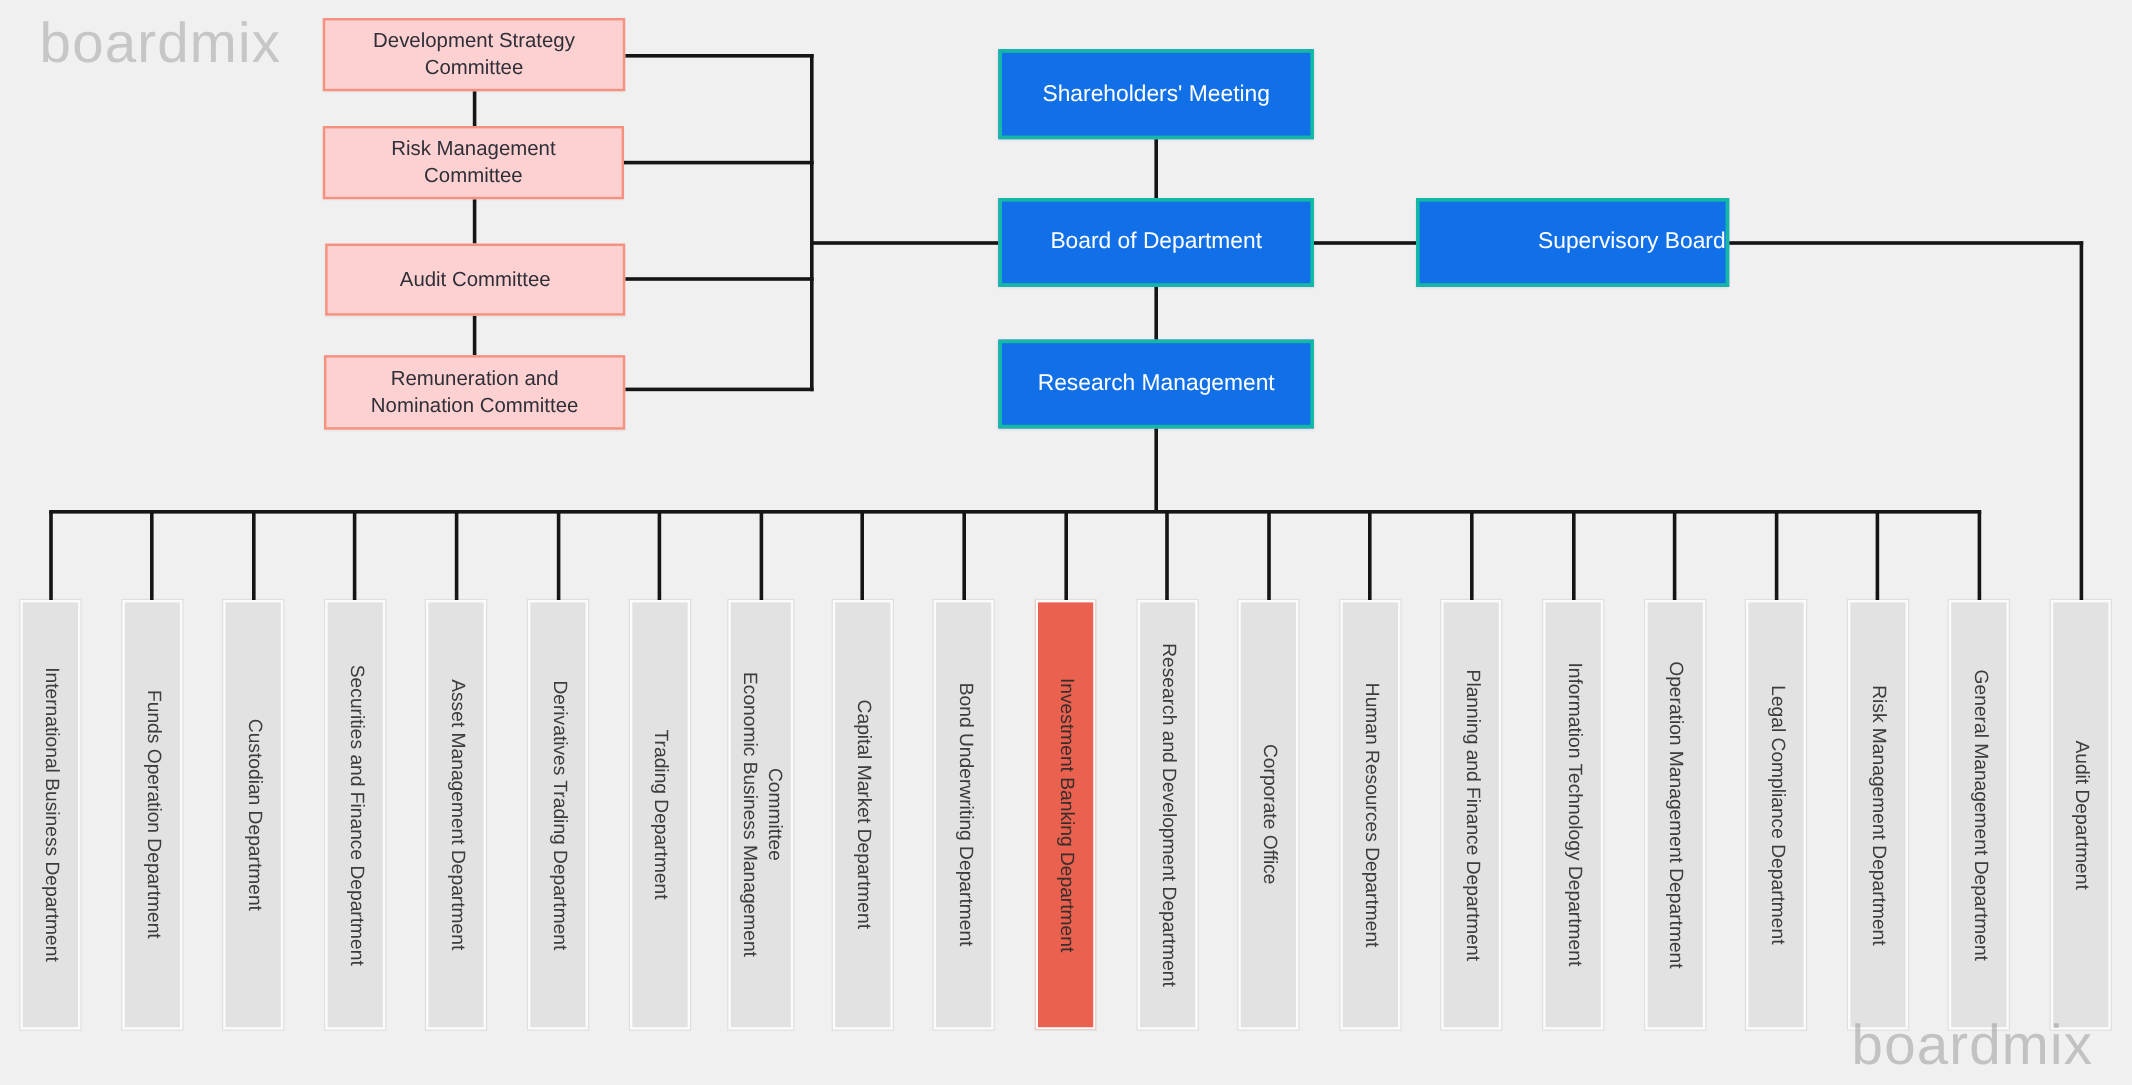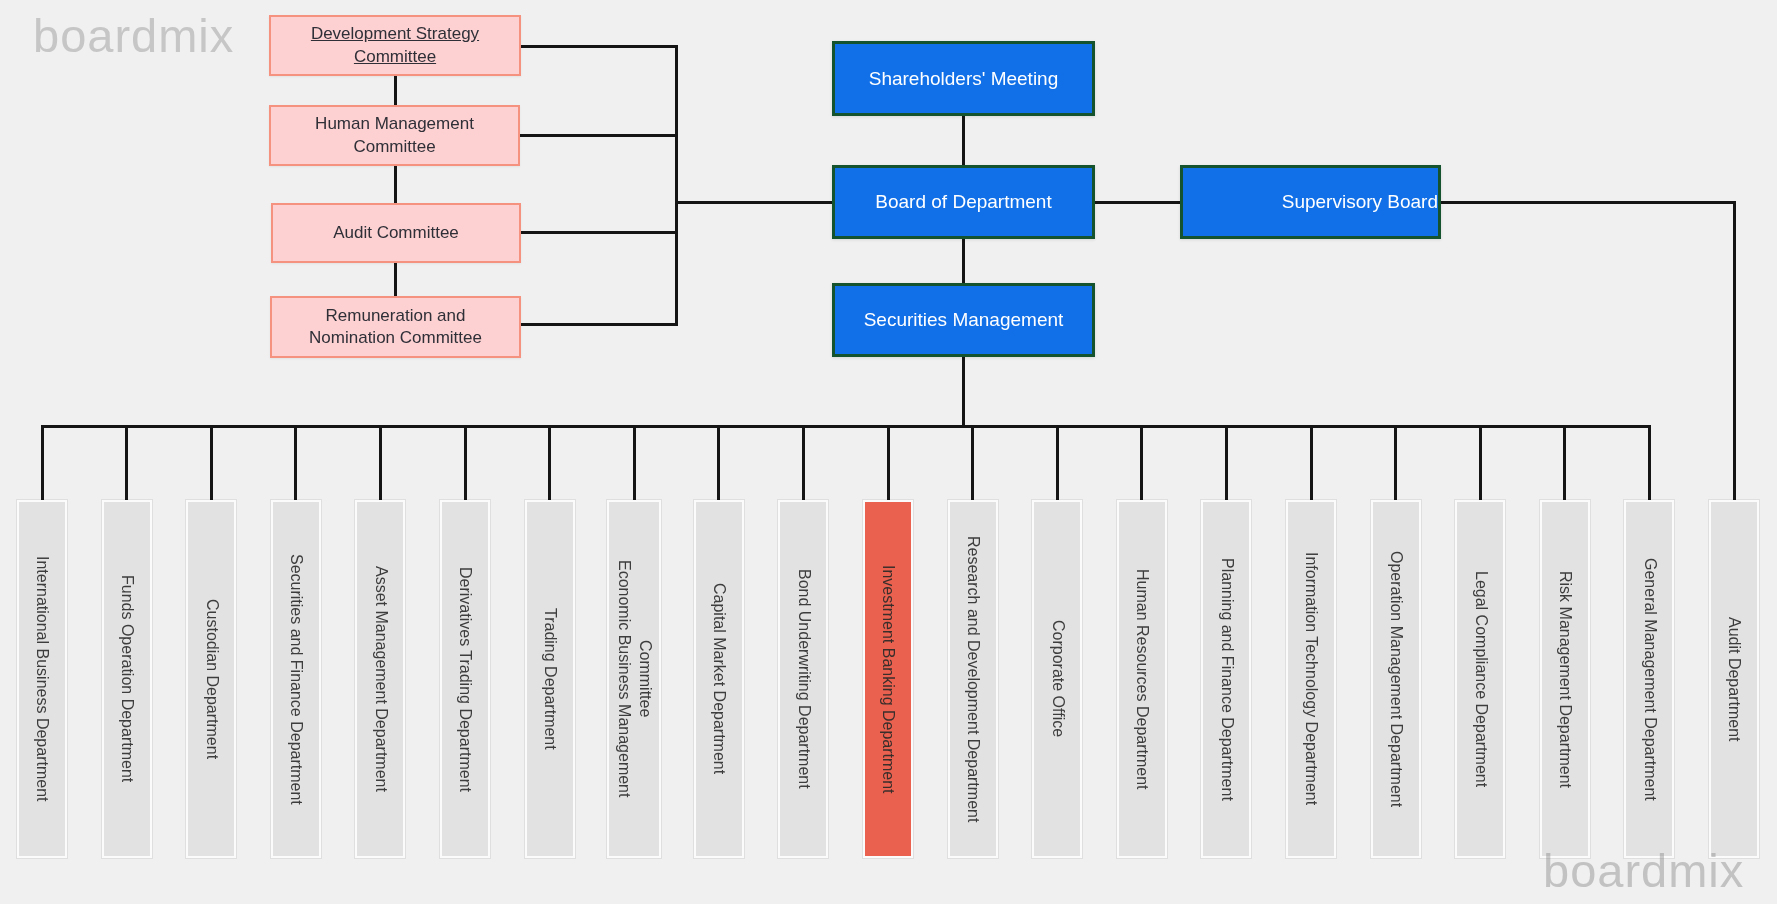--- a/index.html
+++ b/index.html
@@ -9,21 +9,21 @@
     font-family:"Liberation Sans","DejaVu Sans",sans-serif;
   }
   #canvas{position:relative;width:1777px;height:856px;background:#f0f0f0;}
   .line{position:absolute;background:#151515;z-index:1;}
   .node{
     position:absolute;box-sizing:border-box;z-index:2;
     display:flex;align-items:center;justify-content:center;
     text-align:center;
   }
   .blue{
-    background:#1170e8;border:3px solid #14532d;
+    background:#1170e8;border:3px solid #14b8a6;
     color:#ffffff;font-size:19px;font-weight:500;line-height:1.25;
     box-shadow:0 1px 3px rgba(0,0,0,0.10);
   }
   .pink{
     background:#fdd1d1;border:2.5px solid #f4927f;
     color:#2f2f38;font-size:17px;font-weight:400;line-height:1.32;
     padding:4px 26px;box-shadow:0 1px 2px rgba(0,0,0,0.06);
   }
   .dept{
     position:absolute;box-sizing:border-box;z-index:2;
@@ -46,44 +46,44 @@
   .watermark.bottom{color:rgba(130,130,130,0.42);}
 </style>
 </head>
 <body>
 
 <div id="canvas">
 
   <div class="watermark" style="left:33px;top:8px;">boardmix</div>
   <div class="watermark bottom" style="left:1543px;top:843px;">boardmix</div>
 
-  <div class="node pink" style="left:269px;top:15px;width:252px;height:61px;text-decoration:underline;">
+  <div class="node pink" style="left:269px;top:15px;width:252px;height:61px;">
     <span>Development Strategy Committee</span>
   </div>
   <div class="node pink" style="left:269px;top:105px;width:251px;height:61px;">
-    <span>Human Management Committee</span>
+    <span>Risk Management Committee</span>
   </div>
   <div class="node pink" style="left:270px;top:296px;width:251px;height:62px;">
     <span>Remuneration and Nomination Committee</span>
   </div>
   <div class="node pink" style="left:271px;top:203px;width:250px;height:60px;">
     <span>Audit Committee</span>
   </div>
 
   <div class="node blue" style="left:832px;top:41px;width:263px;height:75px;">
     <span>Shareholders' Meeting</span>
   </div>
   <div class="node blue" style="left:832px;top:165px;width:263px;height:74px;">
     <span>Board of Department</span>
   </div>
   <div class="node blue" style="left:1180px;top:165px;width:261px;height:74px;justify-content:flex-end;">
     <span>Supervisory Board</span>
   </div>
   <div class="node blue" style="left:832px;top:283px;width:263px;height:74px;">
-    <span>Securities Management</span>
+    <span>Research Management</span>
   </div>
 
 <div class="line" style="left: 521px; top: 44.5px; width: 157px; height: 3px;"></div>
     <div class="line" style="left: 519px; top: 134px; width: 159px; height: 3px;"></div>
     <div class="line" style="left: 521px; top: 230.5px; width: 157px; height: 3px;"></div>
     <div class="line" style="left: 521px; top: 322.5px; width: 157px; height: 3px;"></div>
     <div class="line" style="left: 675px; top: 44.5px; width: 3px; height: 281px;"></div>
     <div class="line" style="left: 676px; top: 200.5px; width: 156px; height: 3px;"></div>
     <div class="line" style="left: 393.5px; top: 76px; width: 3px; height: 29px;"></div>
     <div class="line" style="left: 393.5px; top: 166px; width: 3px; height: 37px;"></div>

